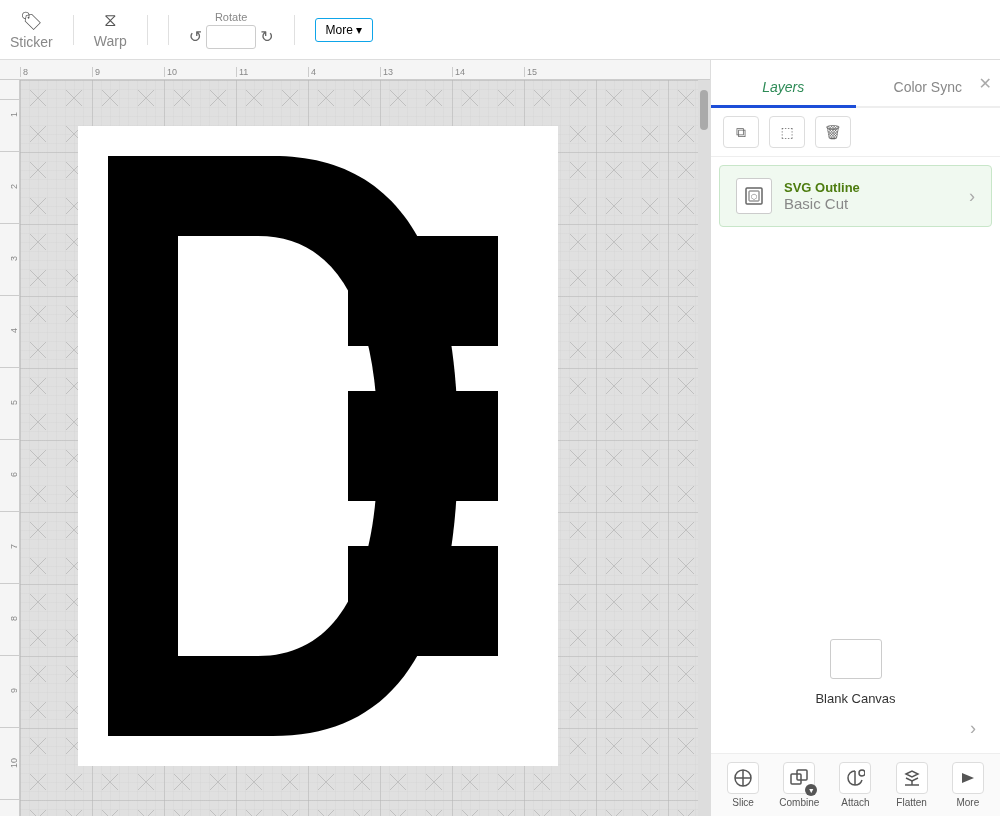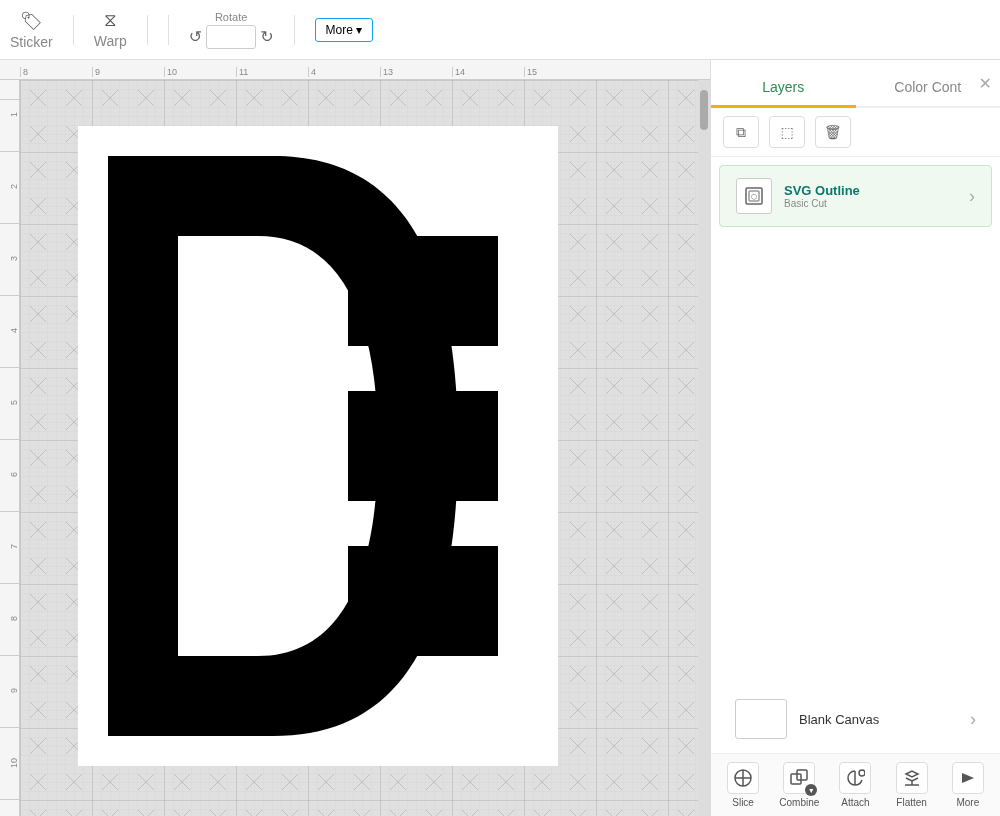--- a/index.html
+++ b/index.html
@@ -200,21 +200,22 @@
       padding-bottom: 10px;
       font-size: 14px;
       font-weight: 500;
       color: #888;
       cursor: pointer;
       border-bottom: 3px solid transparent;
       margin-bottom: -2px;
     }
     .panel-tab.active {
       color: #2e8b57;
-      border-bottom: 3px solid #eab308;
+      border-bottom: 3px solid #1d4ed8;
+      font-style: italic;
     }
     .panel-tab-close {
       position: absolute;
       right: 8px;
       top: 14px;
       font-size: 16px;
       color: #aaa;
       cursor: pointer;
     }
 
@@ -262,39 +263,40 @@
       justify-content: center;
       font-size: 16px;
       flex-shrink: 0;
     }
     .layer-info {
       flex: 1;
     }
     .layer-name {
       font-size: 13px;
       font-weight: 600;
-      color: #0f766e;
+      color: #4d7c0f;
     }
     .layer-sub {
-      font-size: 10px;
+      font-size: 15px;
       color: #888;
     }
     .layer-expand {
       font-size: 12px;
       color: #aaa;
       cursor: pointer;
     }
 
     
     .blank-canvas-item {
       display: flex;
       align-items: center;
       padding: 10px 16px;
       gap: 12px;
       margin: 4px 8px;
+      flex-direction: column;
     }
     .blank-canvas-thumb {
       width: 52px;
       height: 40px;
       border: 1px solid #ccc;
       border-radius: 3px;
       background: white;
       flex-shrink: 0;
     }
     .blank-canvas-label {
@@ -522,21 +524,21 @@
     </div>
   </div>
 
   <div class="right-panel">
 
     <div class="panel-tabs" style="position:relative;">
       <div class="panel-tab active">
         <span>Layers</span>
       </div>
       <div class="panel-tab">
-        <span>Color Cont</span>
+        <span>Color Sync</span>
       </div>
       <span class="panel-tab-close">✕</span>
     </div>
 
     <div class="panel-icon-row">
       <button class="panel-icon-btn" title="Copy">
         <span style="font-size:14px;">⧉</span>
       </button>
       <button class="panel-icon-btn" title="Paste">
         <span style="font-size:14px;">⬚</span>

